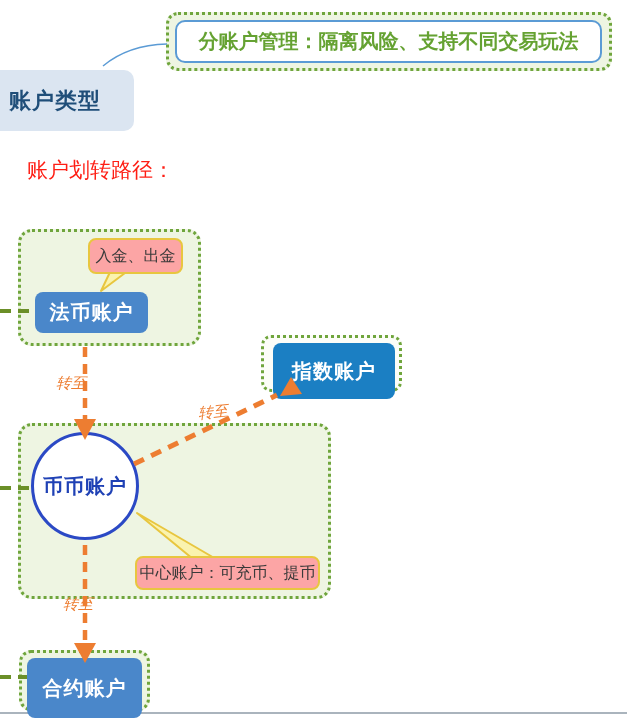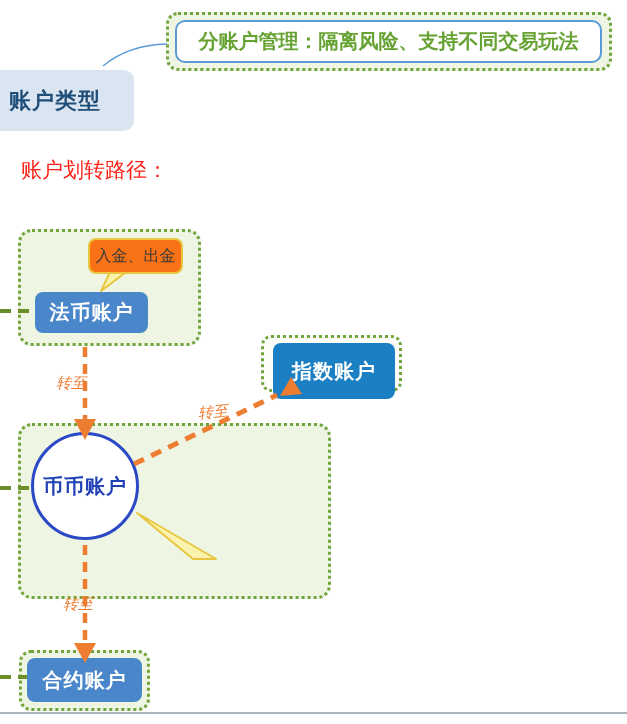--- a/index.html
+++ b/index.html
@@ -44,21 +44,21 @@
     display: flex; align-items: center; justify-content: center;
     color: #1f4e79;
     font-size: 22px;
     font-weight: bold;
     letter-spacing: 1px;
     z-index: 5;
   }
 
   
   .section-title {
-    left: 21px; top: 156px;
+    left: 27px; top: 156px;
     color: #fe1e14;
     font-size: 21px;
     line-height: 28px;
     z-index: 5;
     white-space: nowrap;
   }
 
   
   .group {
     border: 3px dotted #6fa53c;
@@ -76,41 +76,41 @@
     display: flex; align-items: center; justify-content: center;
     color: #ffffff;
     font-size: 20px;
     font-weight: bold;
     letter-spacing: 1px;
     z-index: 4;
     white-space: nowrap;
   }
   .node-fiat     { left: 35px;  top: 292px; width: 113px; height: 41px; background: #4a87ca; }
   .node-index    { left: 273px; top: 343px; width: 122px; height: 56px; background: #1b7fc3; }
-  .node-contract { left: 27px;  top: 658px; width: 115px; height: 44px; background: #4a87ca; }
+  .node-contract { left: 27px;  top: 658px; width: 115px; height: 60px; background: #4a87ca; }
 
   
   .node-spot {
     left: 31px; top: 432px; width: 108px; height: 108px;
     background: #ffffff;
     border: 3px solid #2b49c5;
     border-radius: 50%;
     box-sizing: border-box;
     display: flex; align-items: center; justify-content: center;
     color: #1f41b5;
     font-size: 20px;
     font-weight: bold;
     letter-spacing: 1px;
     z-index: 4;
     text-align: right;
   }
 
   
   .note {
-    background: #f97316;
+    background: #fca5a5;
     border: 2px solid #e8c63f;
     border-radius: 8px;
     box-sizing: border-box;
     display: flex; align-items: center; justify-content: center;
     color: #3a3a3a;
     font-size: 16px;
     z-index: 20;
     white-space: nowrap;
   }
   .note-fiat { left: 88px;  top: 238px; width: 95px;  height: 36px; }
@@ -178,20 +178,21 @@
 
   <div class="abs group group-fiat"></div>
   <div class="abs node node-fiat">法币账户</div>
   <div class="abs note note-fiat">入金、出金</div>
 
   <div class="abs group group-index"></div>
   <div class="abs node node-index">指数账户</div>
 
   <div class="abs group group-spot"></div>
   <div class="abs node-spot abs">币币账户</div>
+  <div class="abs note note-spot">中心账户：可充币、提币</div>
 
   <div class="abs group group-contract"></div>
   <div class="abs node node-contract">合约账户</div>
 
   <div class="abs edge-label edge-label-1">转至</div>
   <div class="abs edge-label edge-label-2">转至</div>
   <div class="abs edge-label edge-label-3">转至</div>
 
   <div class="abs bottom-divider"></div>
 

